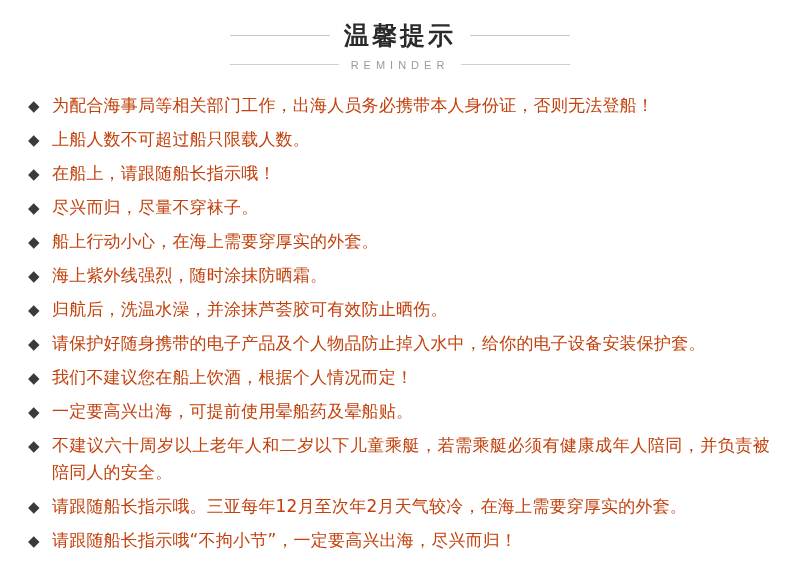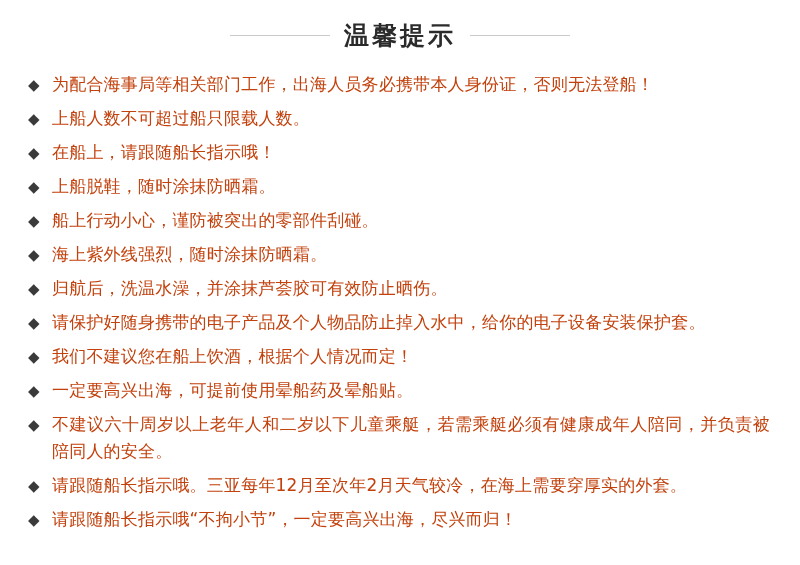--- a/index.html
+++ b/index.html
@@ -107,42 +107,47 @@
 <body>
 
 <div class="page">
 
   <div class="header">
     <div class="title-row">
       <div class="title-rule left"></div>
       <div class="main-title">温馨提示</div>
       <div class="title-rule right"></div>
     </div>
+    <div class="sub-row">
+      <div class="sub-rule left"></div>
+      <div class="sub-title">REMINDER</div>
+      <div class="sub-rule right"></div>
+    </div>
   </div>
 
   <ul class="list">
     <li class="item">
       <span class="bullet">◆</span>
       <span class="item-text">为配合海事局等相关部门工作，出海人员务必携带本人身份证，否则无法登船！</span>
     </li>
     <li class="item">
       <span class="bullet">◆</span>
       <span class="item-text">上船人数不可超过船只限载人数。</span>
     </li>
     <li class="item">
       <span class="bullet">◆</span>
       <span class="item-text">在船上，请跟随船长指示哦！</span>
     </li>
     <li class="item">
       <span class="bullet">◆</span>
-      <span class="item-text">上船脱鞋，随时涂抹防晒霜。</span>
+      <span class="item-text">尽兴而归，尽量不穿袜子。</span>
     </li>
     <li class="item">
       <span class="bullet">◆</span>
-      <span class="item-text">船上行动小心，谨防被突出的零部件刮碰。</span>
+      <span class="item-text">船上行动小心，在海上需要穿厚实的外套。</span>
     </li>
     <li class="item">
       <span class="bullet">◆</span>
       <span class="item-text">海上紫外线强烈，随时涂抹防晒霜。</span>
     </li>
     <li class="item">
       <span class="bullet">◆</span>
       <span class="item-text">归航后，洗温水澡，并涂抹芦荟胶可有效防止晒伤。</span>
     </li>
     <li class="item">

